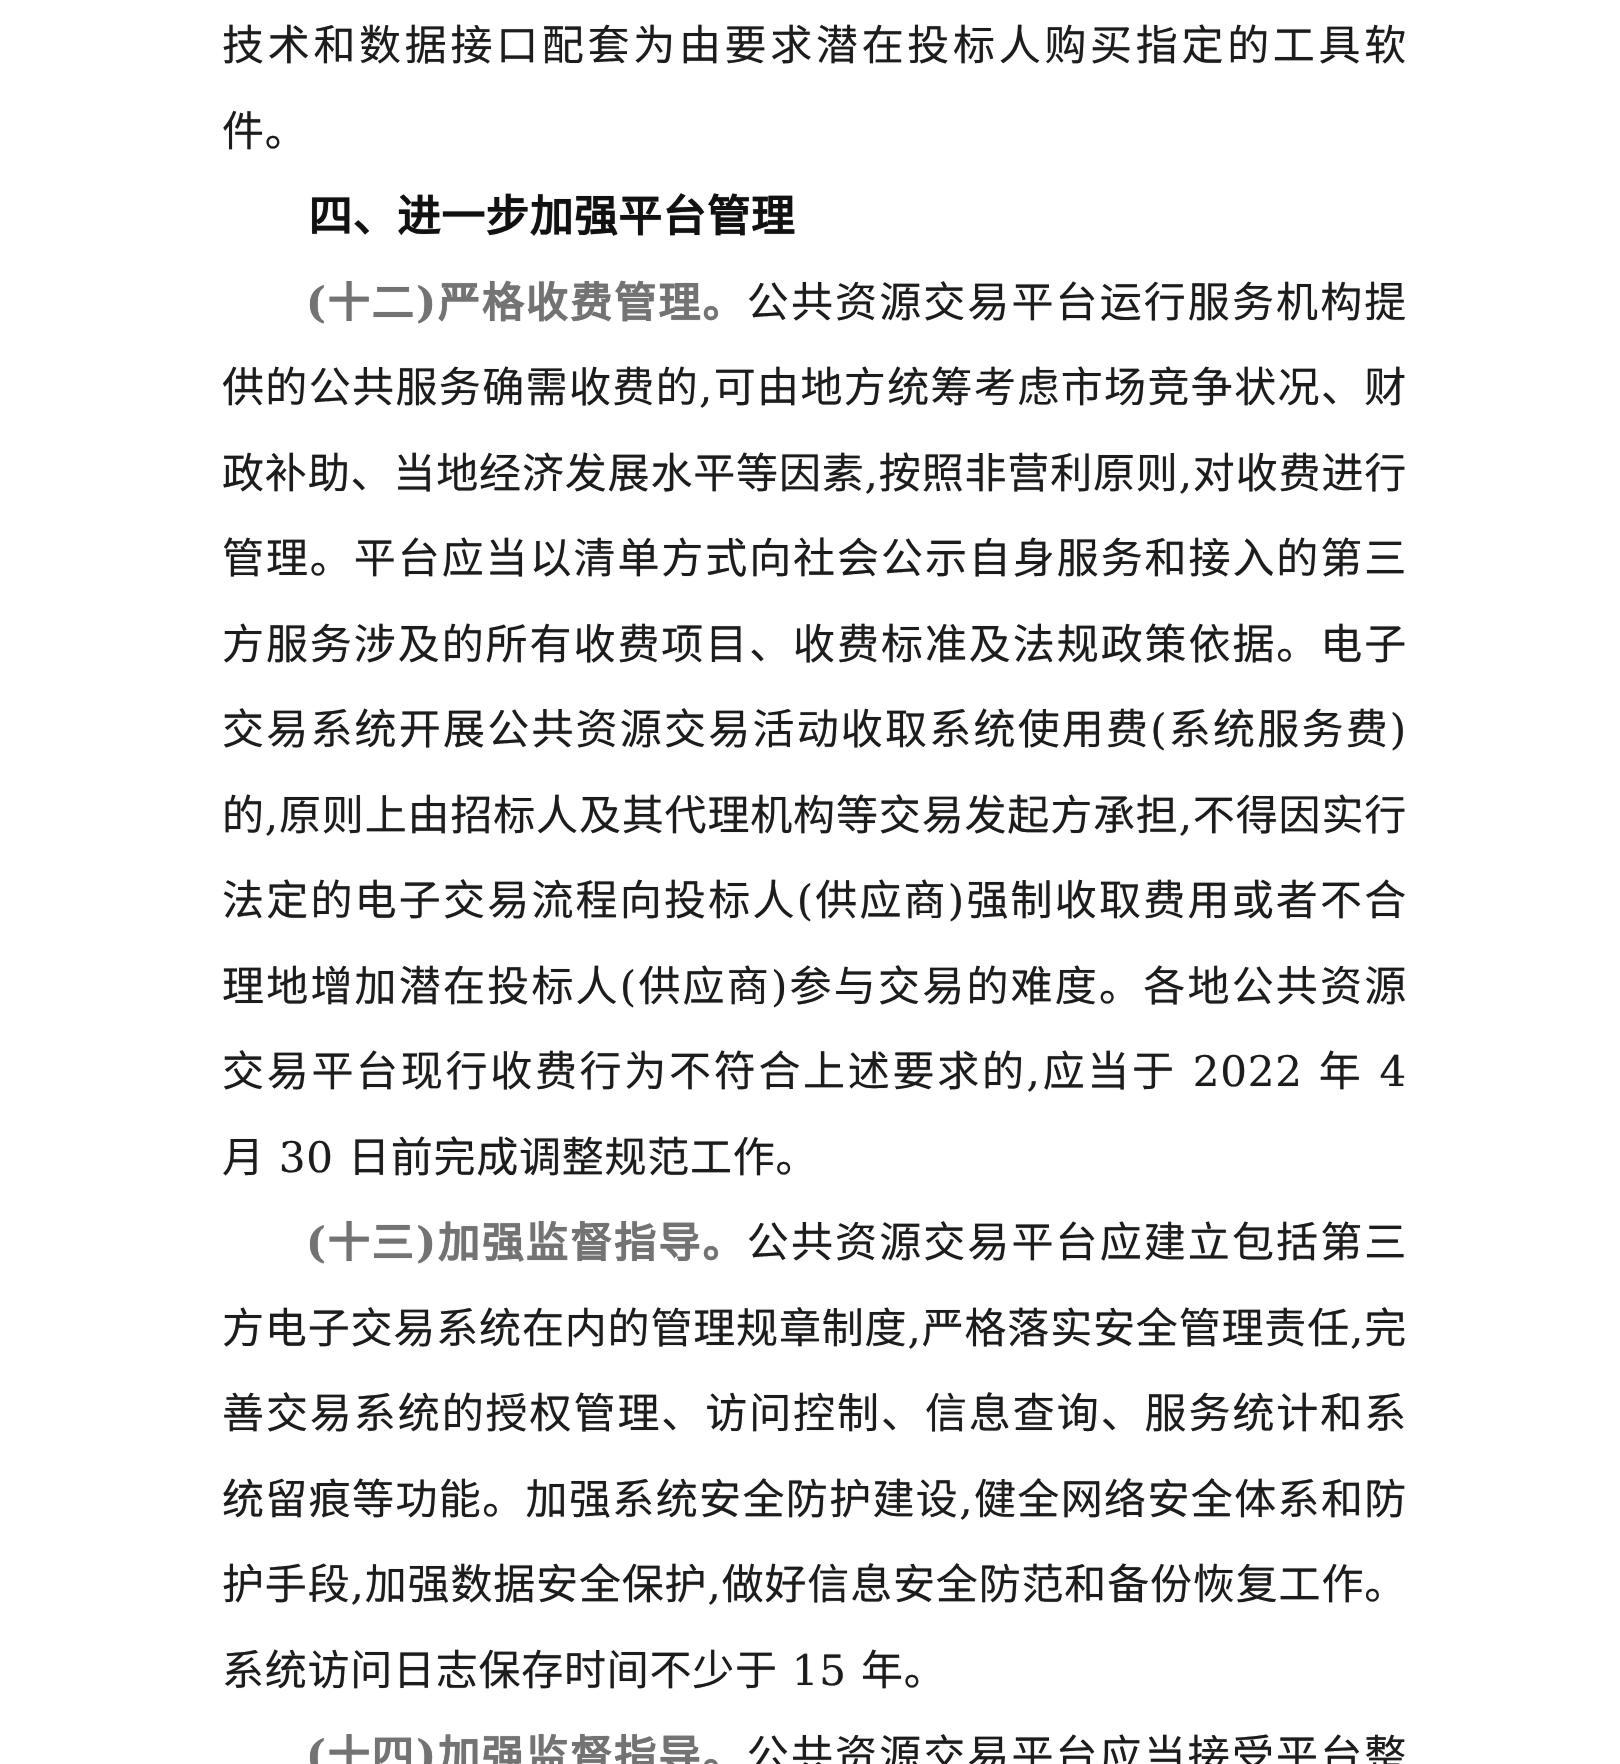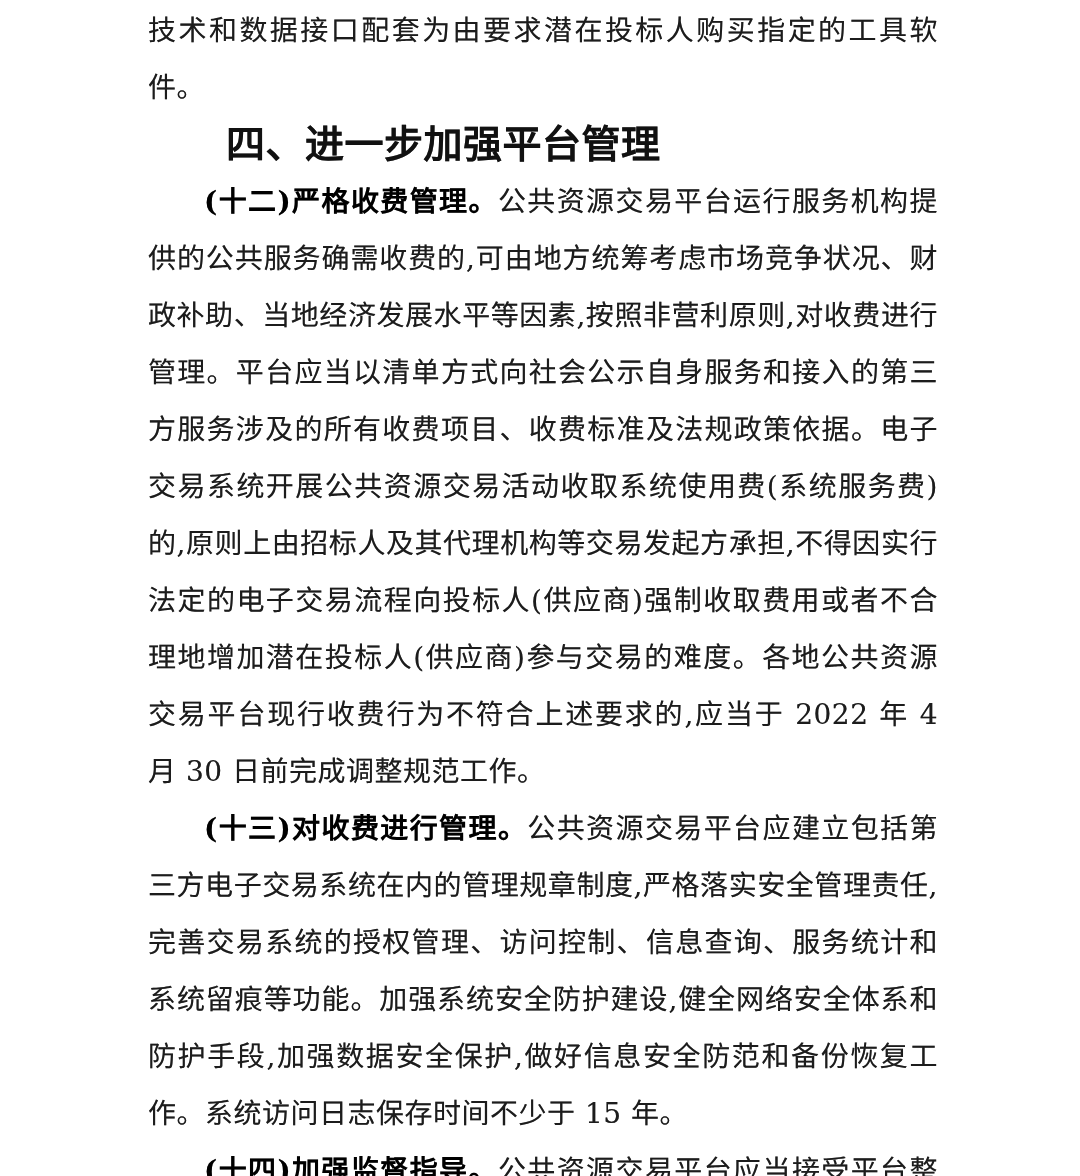--- a/index.html
+++ b/index.html
@@ -36,41 +36,41 @@
     text-shadow: 0 0 0.5px rgba(40,40,40,0.55);
   }
   .doc p.continuation {
     text-indent: 0;
   }
   .section-heading {
     margin: 0;
     text-indent: 2em;
     font-family: "DejaVu Sans", "Liberation Sans", sans-serif;
     font-weight: 700;
-    font-size: 39px;
+    font-size: 29px;
     line-height: 57px;
     color: #111111;
     text-shadow: 0 0 0.5px rgba(20,20,20,0.6);
   }
   .lead {
     font-weight: 700;
-    color: #000000;
+    color: #737373;
     margin-top: 40px;
   }
 </style>
 </head>
 <body>
 
 <div class="page">
   <div class="doc">
 
     <p class="continuation">技术和数据接口配套为由要求潜在投标人购买指定的工具软件。</p>
 
     <h2 class="section-heading">四、进一步加强平台管理</h2>
 
     <p><span class="lead">(十二)严格收费管理。</span><span>公共资源交易平台运行服务机构提供的公共服务确需收费的,可由地方统筹考虑市场竞争状况、财政补助、当地经济发展水平等因素,按照非营利原则,对收费进行管理。平台应当以清单方式向社会公示自身服务和接入的第三方服务涉及的所有收费项目、收费标准及法规政策依据。电子交易系统开展公共资源交易活动收取系统使用费(系统服务费)的,原则上由招标人及其代理机构等交易发起方承担,不得因实行法定的电子交易流程向投标人(供应商)强制收取费用或者不合理地增加潜在投标人(供应商)参与交易的难度。各地公共资源交易平台现行收费行为不符合上述要求的,应当于 2022 年 4 月 30 日前完成调整规范工作。</span></p>
 
-    <p><span class="lead">(十三)对收费进行管理。</span><span>公共资源交易平台应建立包括第三方电子交易系统在内的管理规章制度,严格落实安全管理责任,完善交易系统的授权管理、访问控制、信息查询、服务统计和系统留痕等功能。加强系统安全防护建设,健全网络安全体系和防护手段,加强数据安全保护,做好信息安全防范和备份恢复工作。系统访问日志保存时间不少于 15 年。</span></p>
+    <p><span class="lead">(十三)加强监督指导。</span><span>公共资源交易平台应建立包括第三方电子交易系统在内的管理规章制度,严格落实安全管理责任,完善交易系统的授权管理、访问控制、信息查询、服务统计和系统留痕等功能。加强系统安全防护建设,健全网络安全体系和防护手段,加强数据安全保护,做好信息安全防范和备份恢复工作。系统访问日志保存时间不少于 15 年。</span></p>
 
     <p><span class="lead">(十四)加强监督指导。</span><span>公共资源交易平台应当接受平台整合牵头部门和有关行业行政监督部门的监督,以及市场主体监督和社</span></p>
 
   </div>
 </div>
 
 </body></html>

